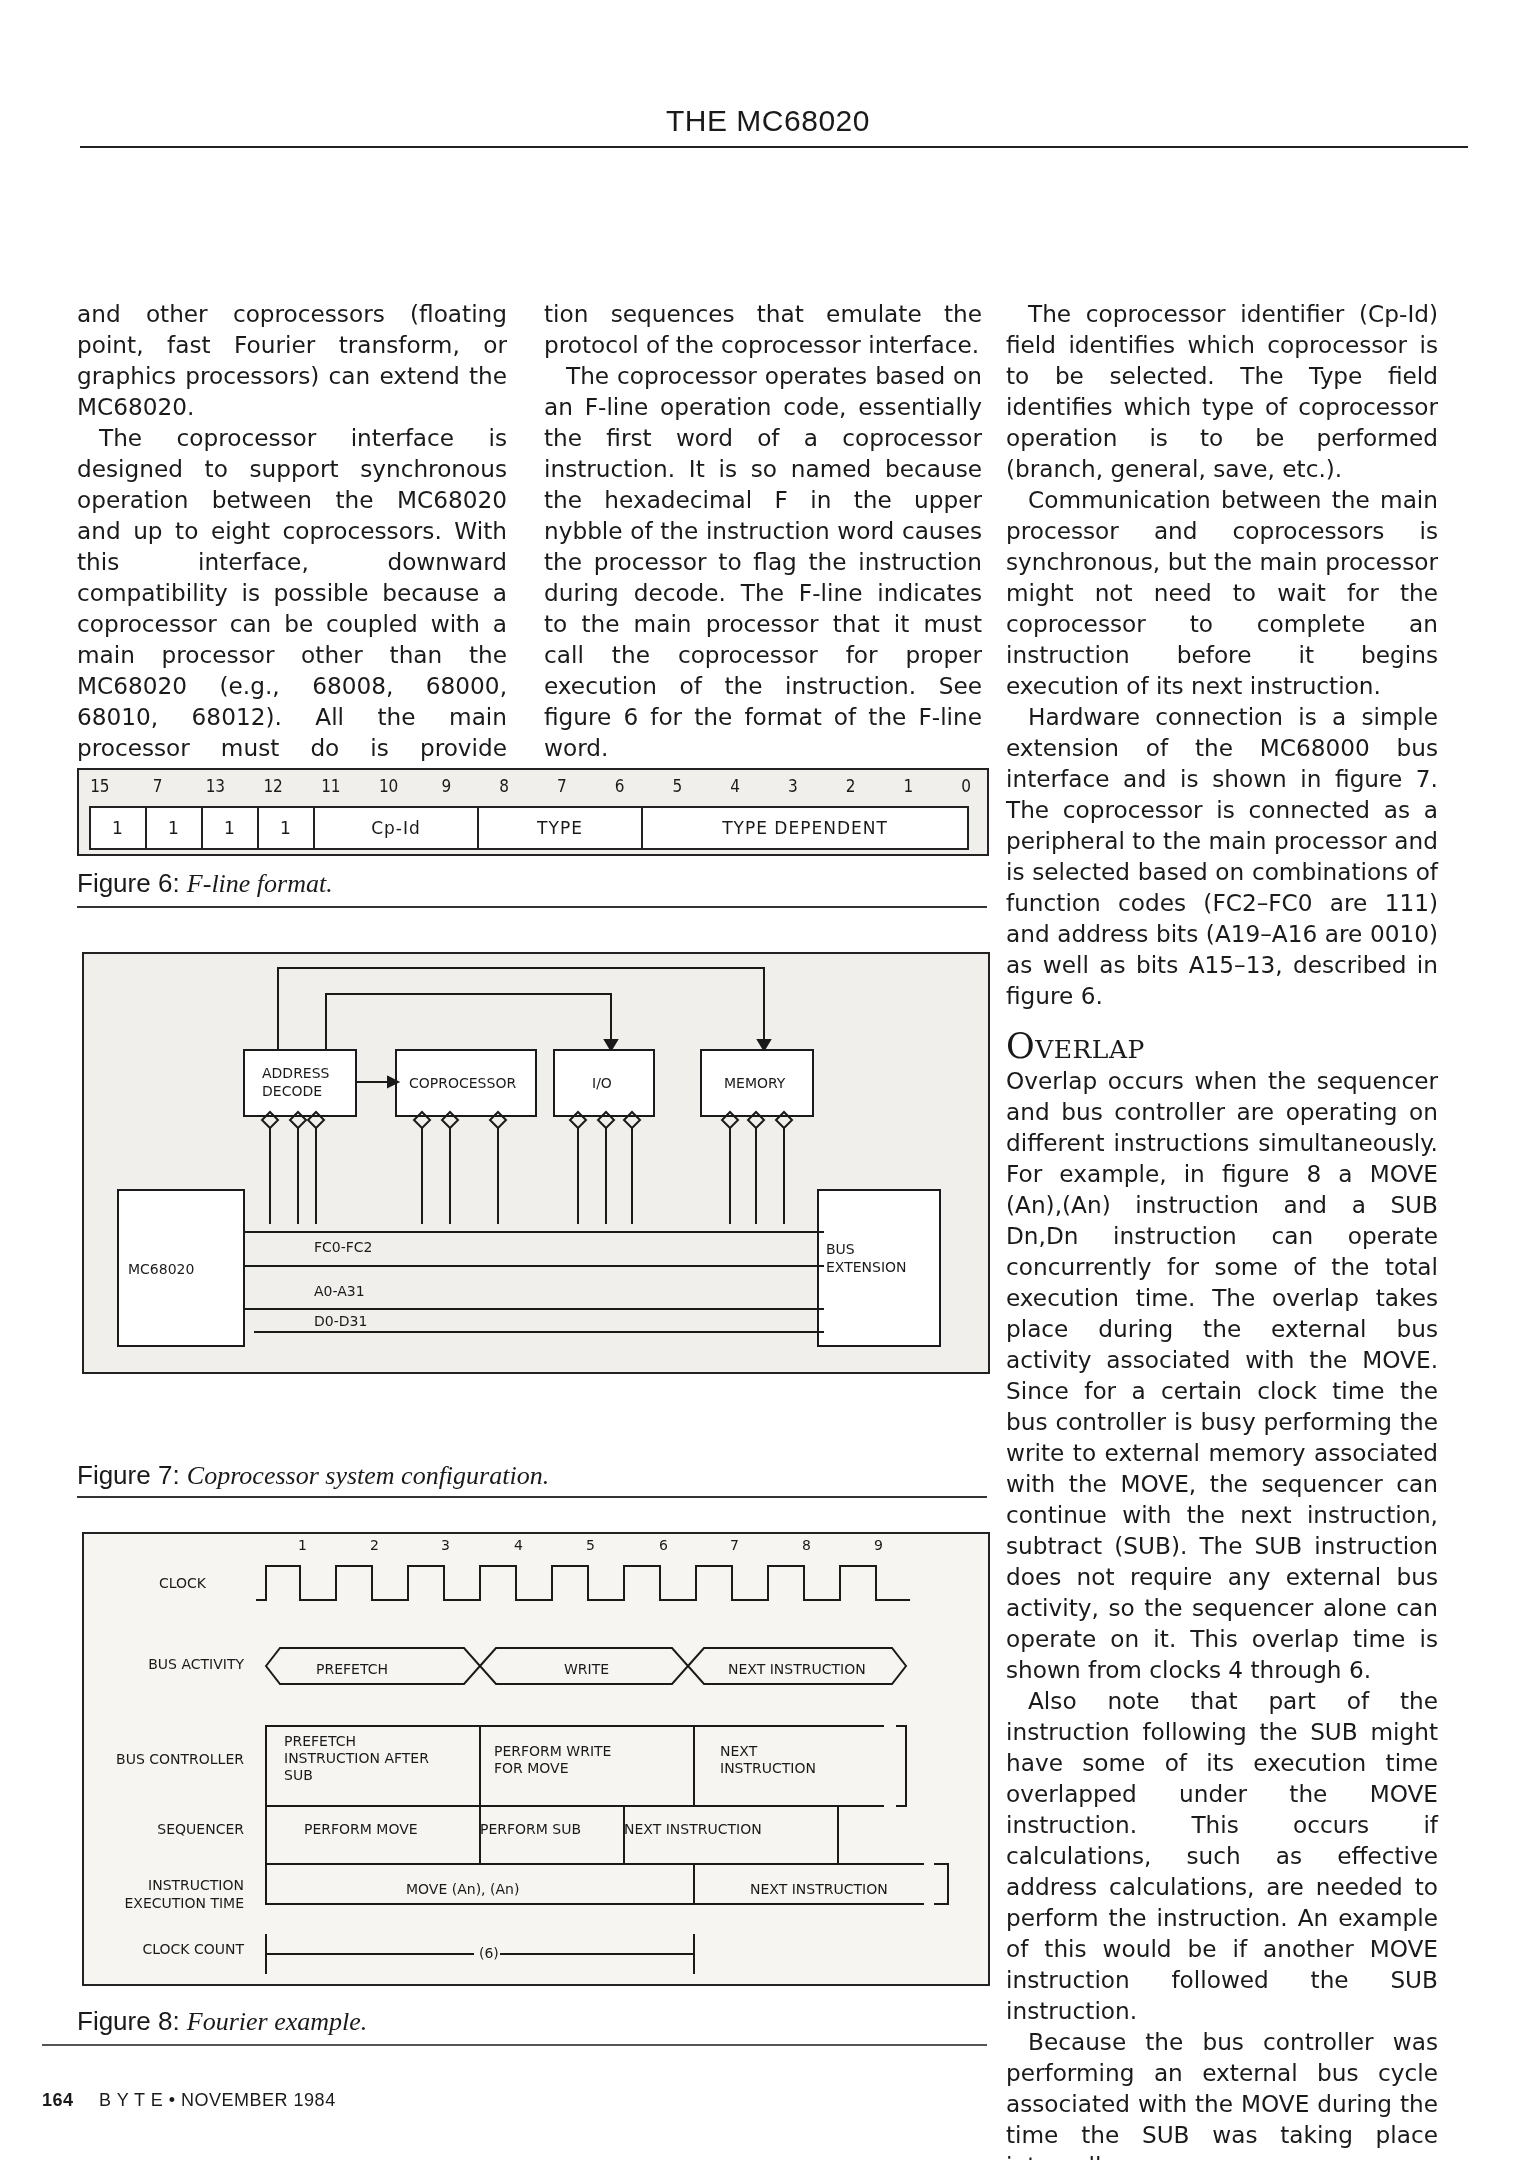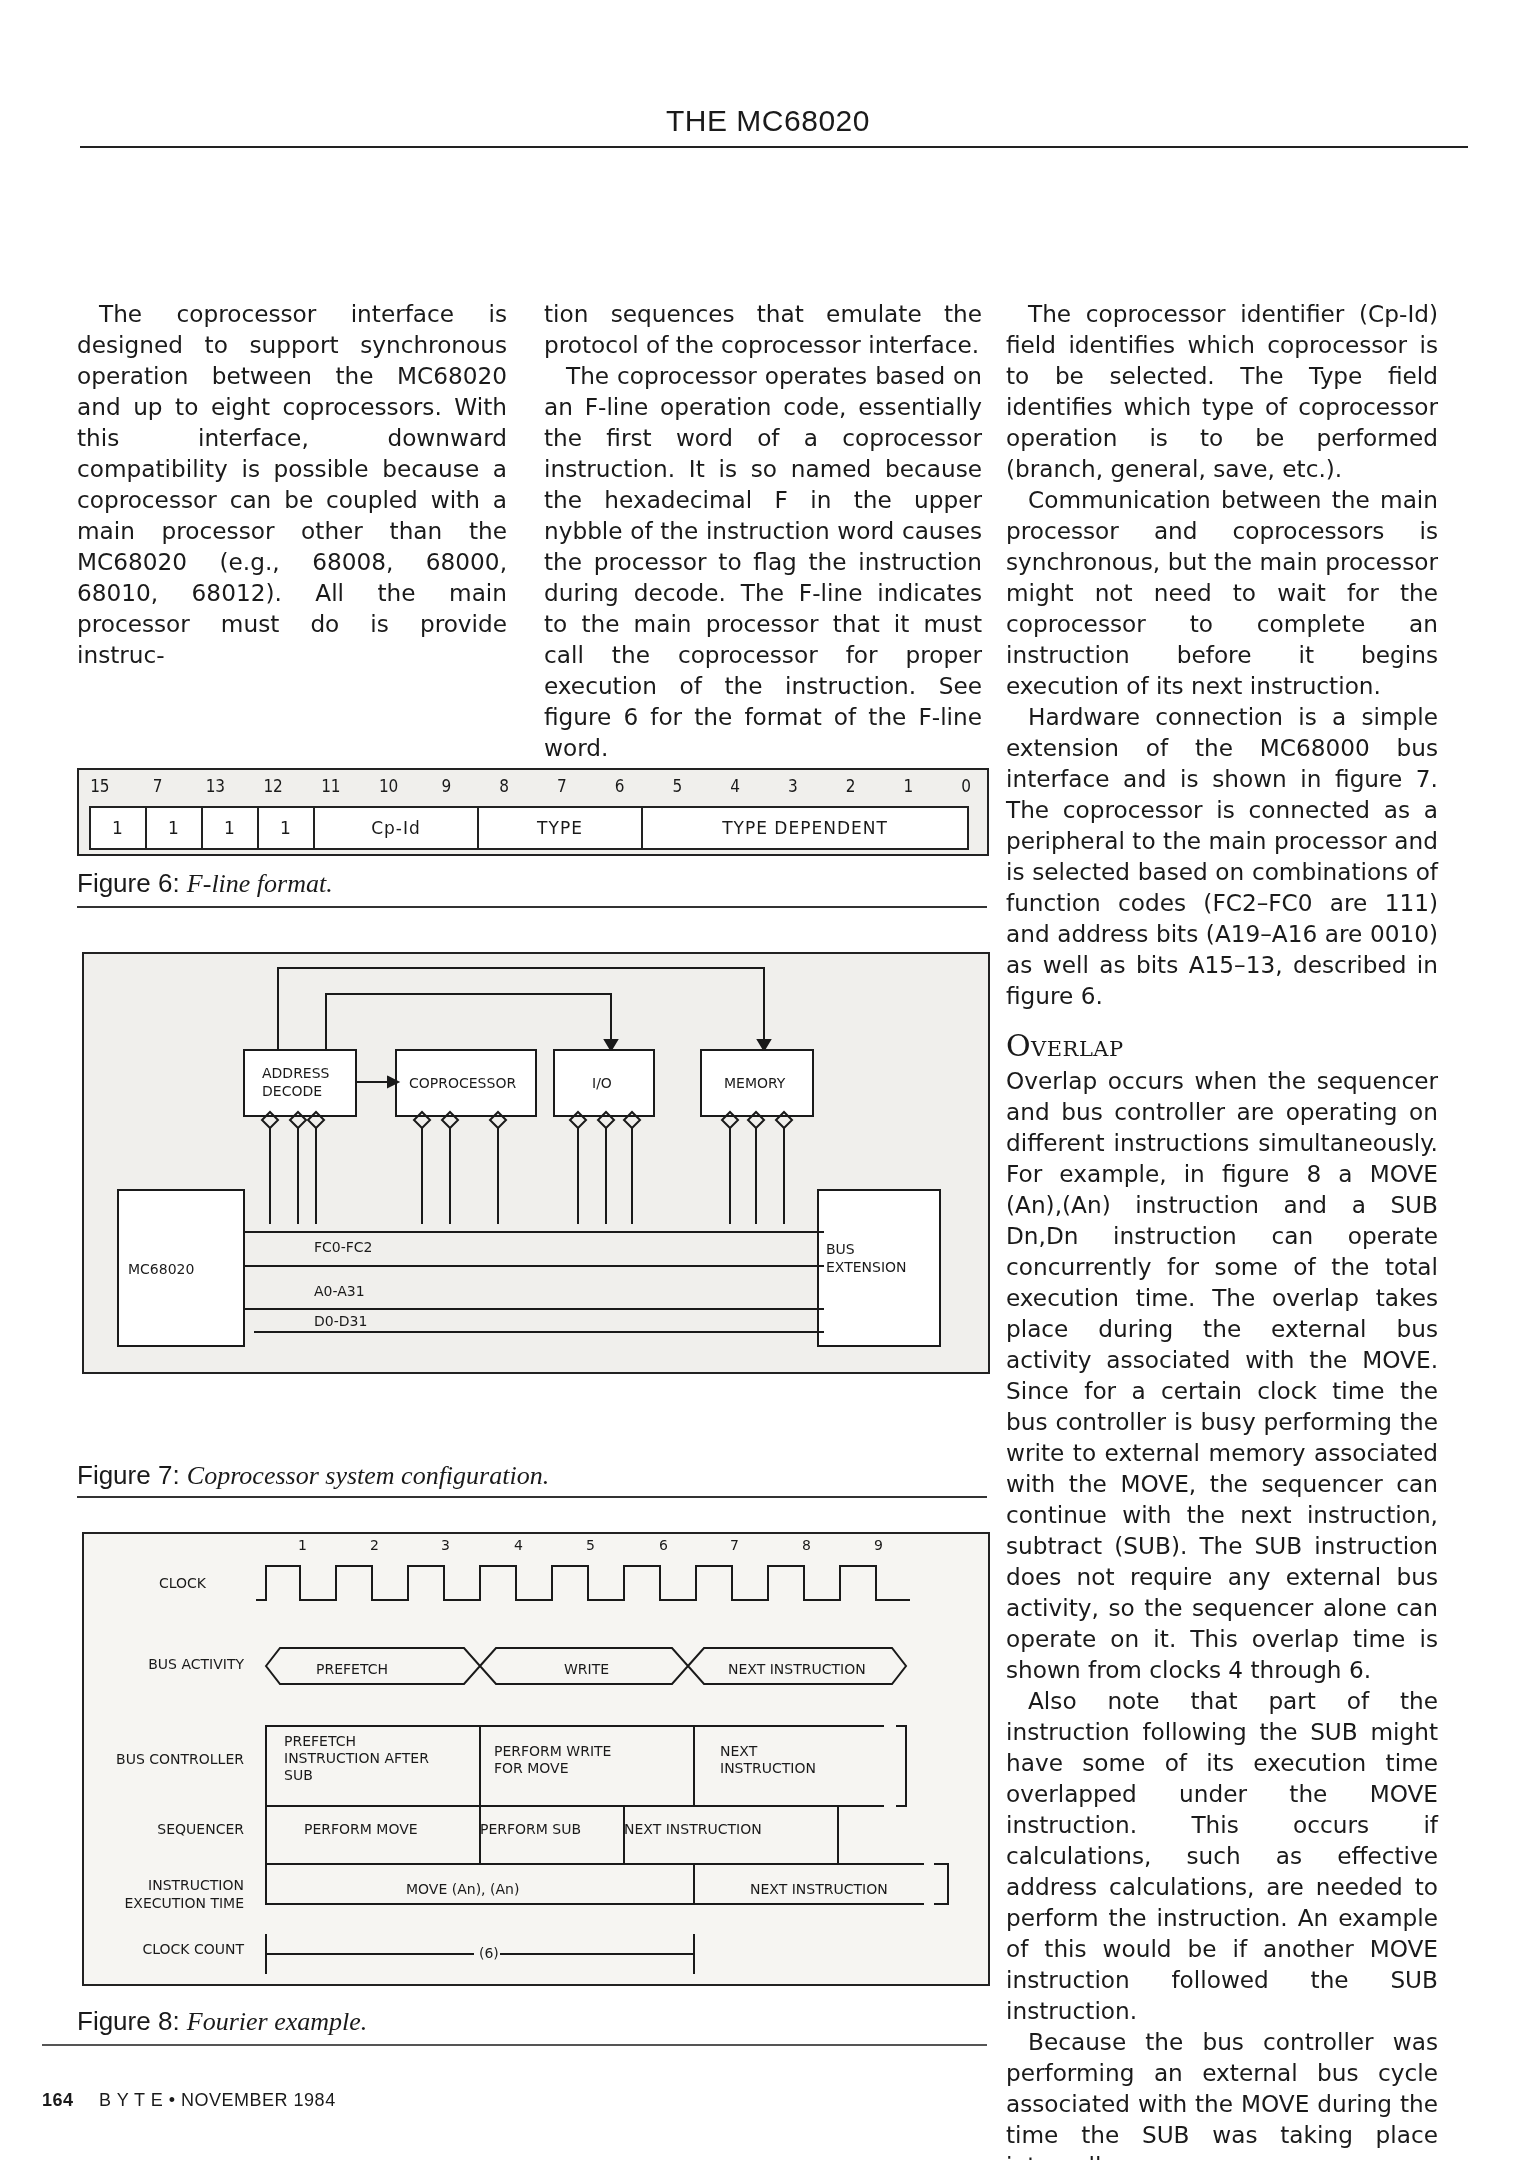--- a/index.html
+++ b/index.html
@@ -8,21 +8,21 @@
   .running-head { position:absolute; left:0; width:1536px; top:104px; text-align:center;
                   font-family:"Liberation Sans", sans-serif; font-size:30px; letter-spacing:0.5px; }
   .head-rule { position:absolute; left:80px; width:1388px; top:146px; height:0; border-top:2px solid #222; }
 
   .col { position:absolute; font-size:23.2px; line-height:31px; text-align:justify; }
   .col p { margin:0; }
   .col p.ind { text-indent:22px; }
   .col1 { left:77px; top:298px; width:430px; }
   .col2 { left:544px; top:298px; width:438px; }
   .col3 { left:1006px; top:298px; width:432px; }
-  .subhead { font-family:"DejaVu Serif", serif; font-size:30px; line-height:34px; margin:18px 0 2px 0;
+  .subhead { font-family:"DejaVu Serif", serif; font-size:35px; line-height:34px; margin:18px 0 2px 0;
              font-variant:small-caps; letter-spacing:0.5px; }
 
   
   .fig-box { position:absolute; border:2px solid #222; background:#f0efec; }
   .fig-caption { position:absolute; font-family:"Liberation Sans", sans-serif; font-size:26px; }
   .fig-caption .ital { font-style:italic; font-family:"Liberation Serif", serif; font-size:26px; }
   .fig-rule { position:absolute; left:77px; width:910px; border-top:2px solid #333; }
 
   
   .bits { position:absolute; left:10px; top:6px; width:888px; display:flex; font-family:"DejaVu Sans Condensed","DejaVu Sans", sans-serif; font-size:17px;gap:36px; }
@@ -37,20 +37,21 @@
   .footer .pg { font-weight:bold; margin-right:20px; font-family:Liberation Sans, sans-serif; }
   .footer-rule { position:absolute; left:42px; width:945px; top:2044px; border-top:2px solid #555; }
 </style>
 </head>
 <body>
 
 <div class="running-head">THE MC68020</div>
 <div class="head-rule"></div>
 
 <div class="col col1">
+  <p>and other coprocessors (floating point, fast Fourier transform, or graphics processors) can extend the MC68020.</p>
   <p class="ind">The coprocessor interface is designed to support synchronous operation between the MC68020 and up to eight coprocessors. With this interface, downward compatibility is possible because a coprocessor can be coupled with a main processor other than the MC68020 (e.g., 68008, 68000, 68010, 68012). All the main processor must do is provide instruc-</p>
 </div>
 
 <div class="col col2">
   <p>tion sequences that emulate the protocol of the coprocessor interface.</p>
   <p class="ind">The coprocessor operates based on an F-line operation code, essentially the first word of a coprocessor instruction. It is so named because the hexadecimal F in the upper nybble of the instruction word causes the processor to flag the instruction during decode. The F-line indicates to the main processor that it must call the coprocessor for proper execution of the instruction. See figure 6 for the format of the F-line word.</p>
 </div>
 
 <div class="col col3">
   <p class="ind">The coprocessor identifier (Cp-Id) field identifies which coprocessor is to be selected. The Type field identifies which type of coprocessor operation is to be performed (branch, general, save, etc.).</p>

